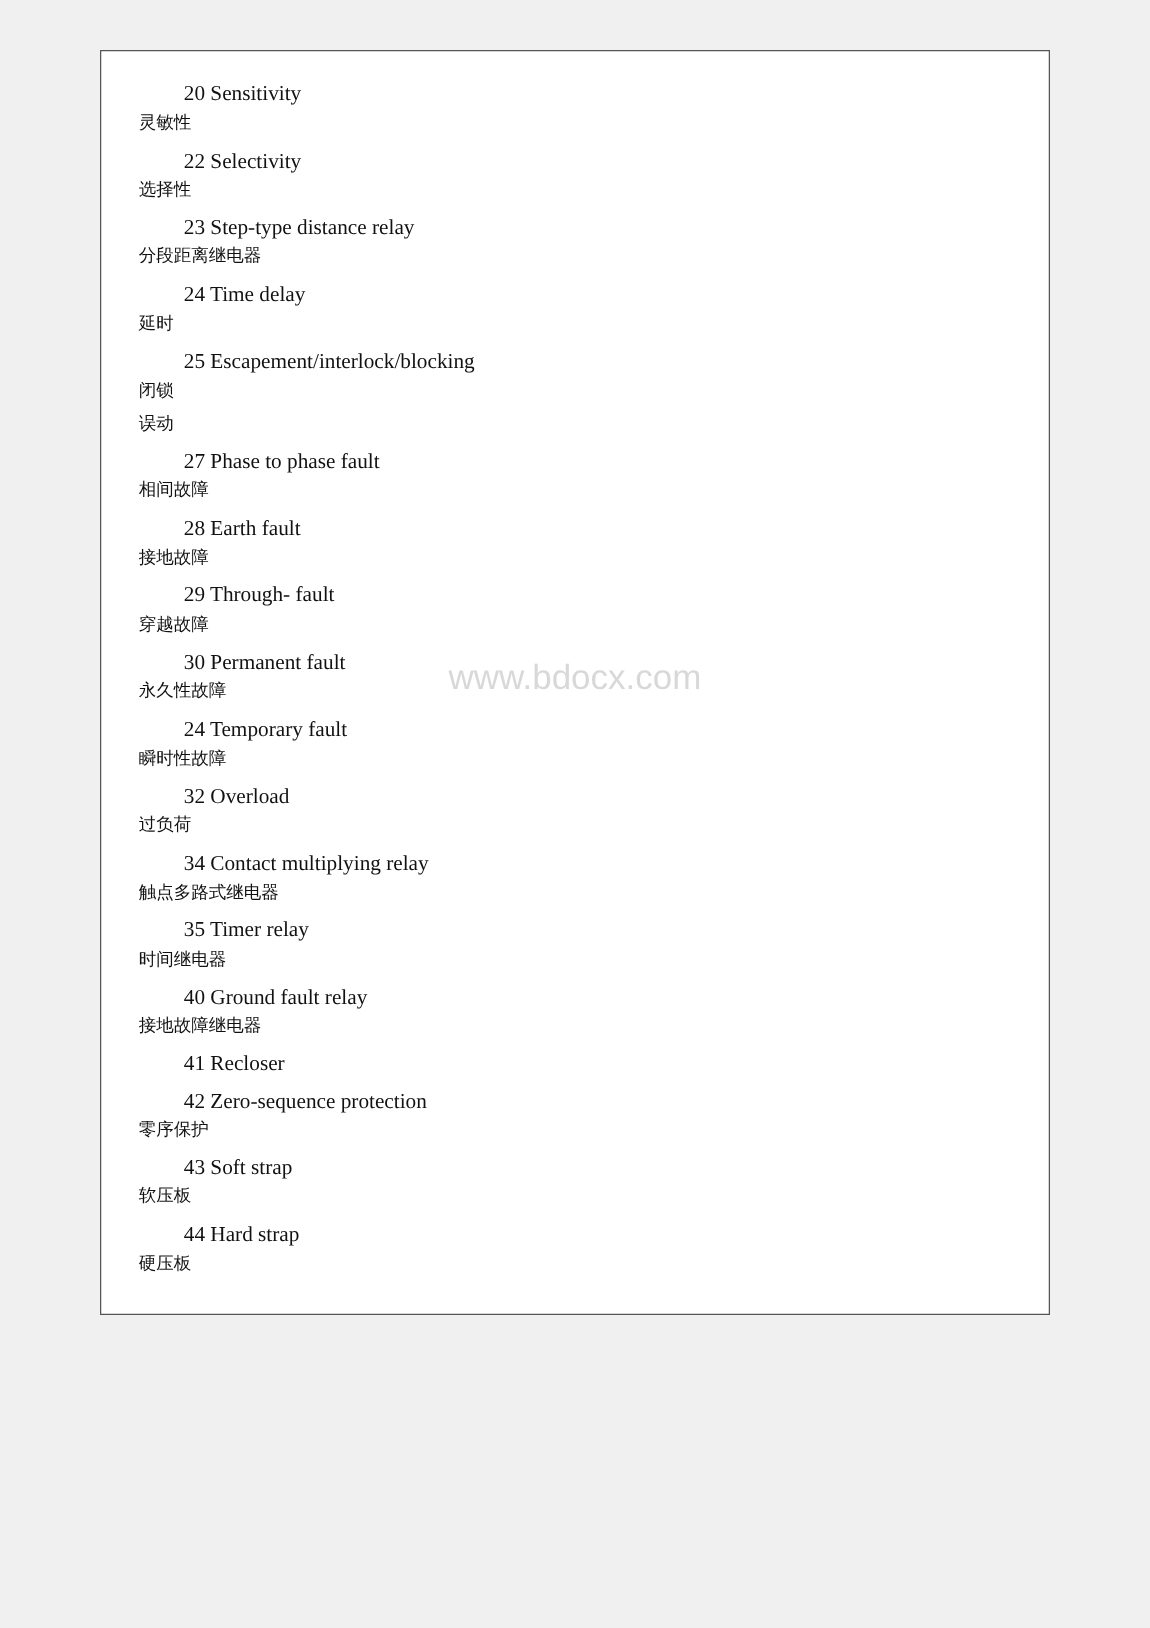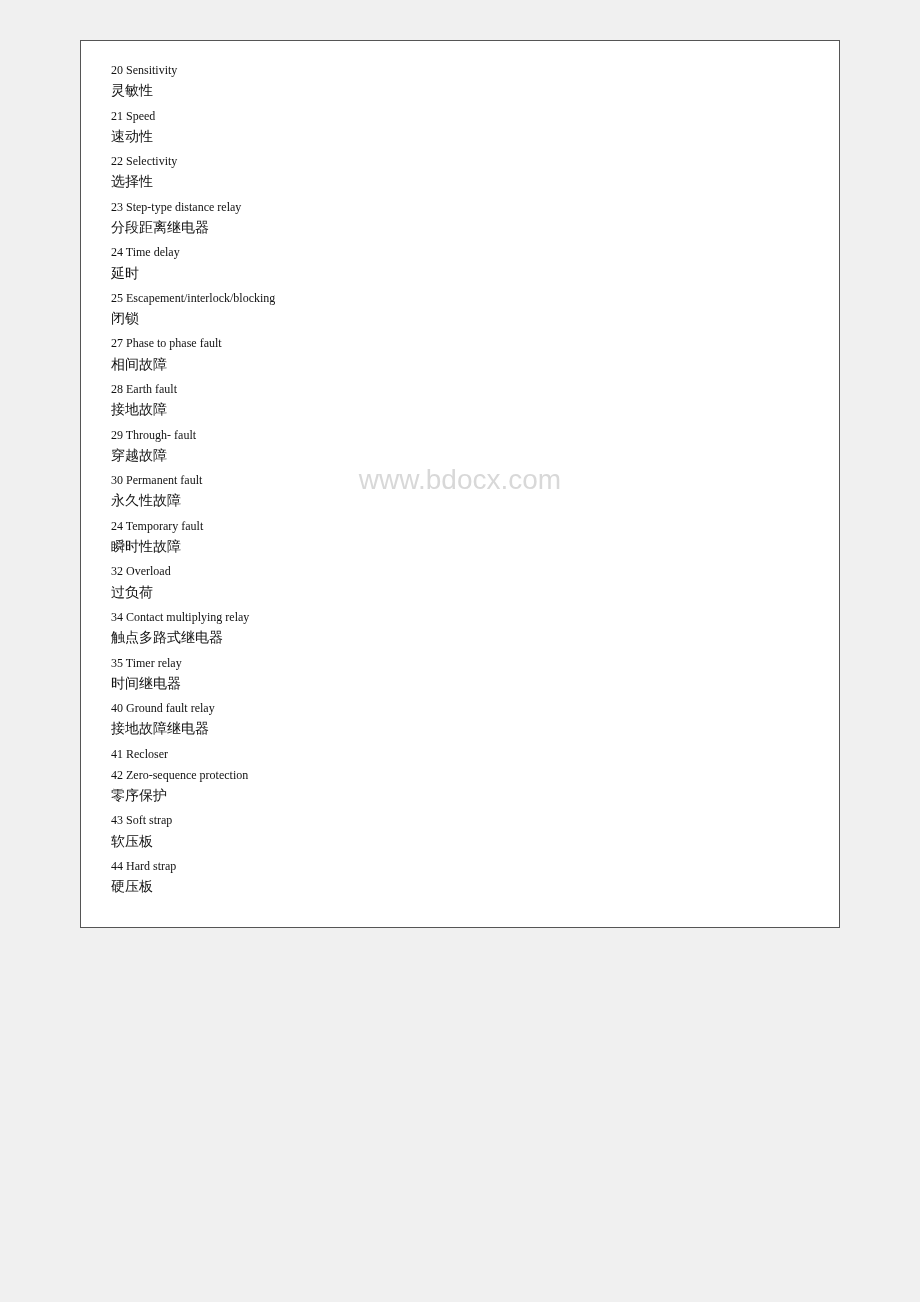--- a/index.html
+++ b/index.html
@@ -32,24 +32,25 @@
       background-color: #ffffff;
       width: 760px;
       padding: 20px 30px 24px 30px;
     }
 
     .entry {
       margin-bottom: 2px;
     }
 
     .entry-english {
-      font-size: 12px;
+      font-size: 17px;
       color: #111;
       font-family: "Times New Roman", Times, serif;
       line-height: 1.6;
+      margin-left: 36px;
     }
 
     .entry-chinese {
       font-size: 14px;
       color: #111;
       font-family: Liberation Mono, monospace;
       line-height: 1.6;
       margin-bottom: 4px;
     }
 
@@ -77,40 +78,37 @@
 <div class="page-container">
   <div class="content-box">
     <div class="content-wrapper">
       <div class="watermark">www.bdocx.com</div>
       <div id="entries-container">
           <div class="entry">
             <div class="entry-english">20 Sensitivity</div>
             <div class="entry-chinese">灵敏性</div>
           </div>
           <div class="entry">
-            <div class="entry-english">21 Speed</div>
-            <div class="entry-chinese">速动性</div>
-          </div>
-          <div class="entry">
             <div class="entry-english">22 Selectivity</div>
             <div class="entry-chinese">选择性</div>
           </div>
           <div class="entry">
             <div class="entry-english">23 Step-type distance relay</div>
             <div class="entry-chinese">分段距离继电器</div>
           </div>
           <div class="entry">
             <div class="entry-english">24 Time delay</div>
             <div class="entry-chinese">延时</div>
           </div>
           <div class="entry">
             <div class="entry-english">25 Escapement/interlock/blocking</div>
             <div class="entry-chinese">闭锁</div>
           </div>
           <div class="entry">
+            <div class="entry-chinese">误动</div>
           </div>
           <div class="entry">
             <div class="entry-english">27 Phase to phase fault</div>
             <div class="entry-chinese">相间故障</div>
           </div>
           <div class="entry">
             <div class="entry-english">28 Earth fault</div>
             <div class="entry-chinese">接地故障</div>
           </div>
           <div class="entry">

